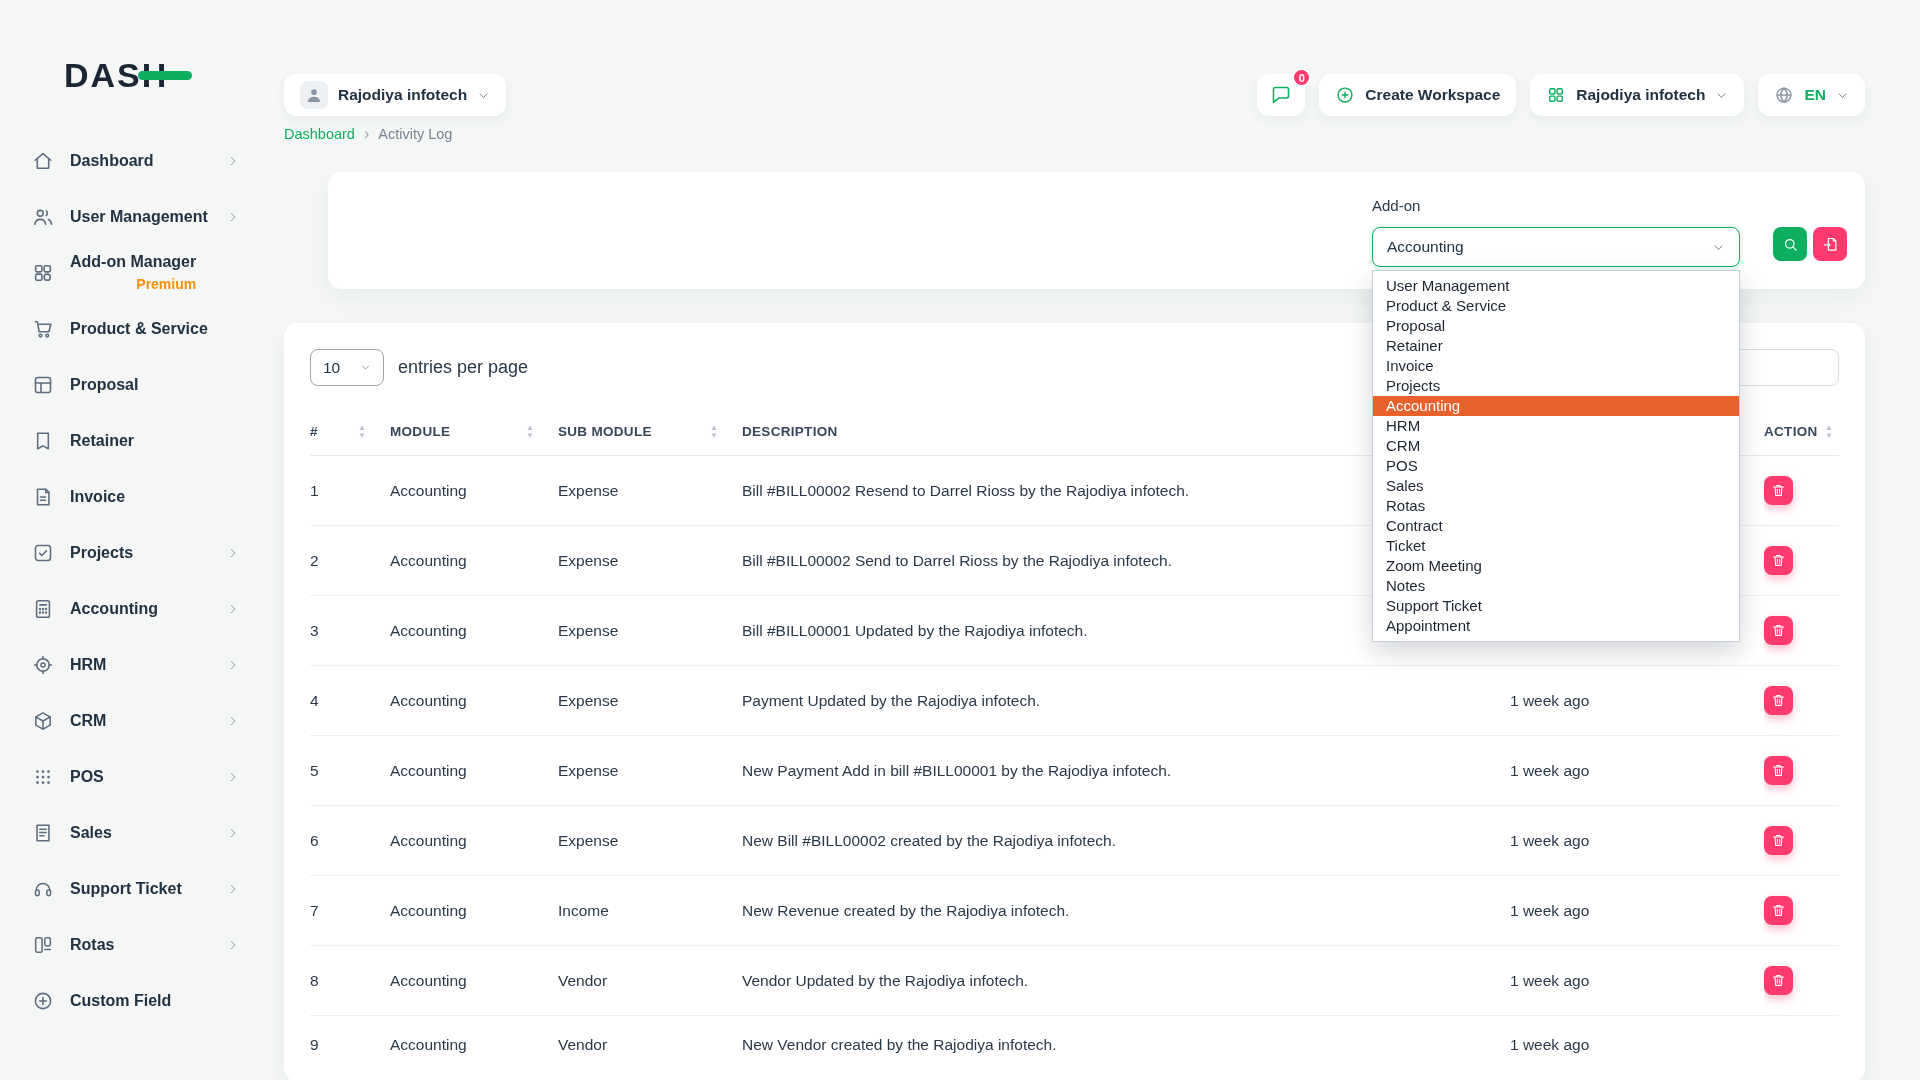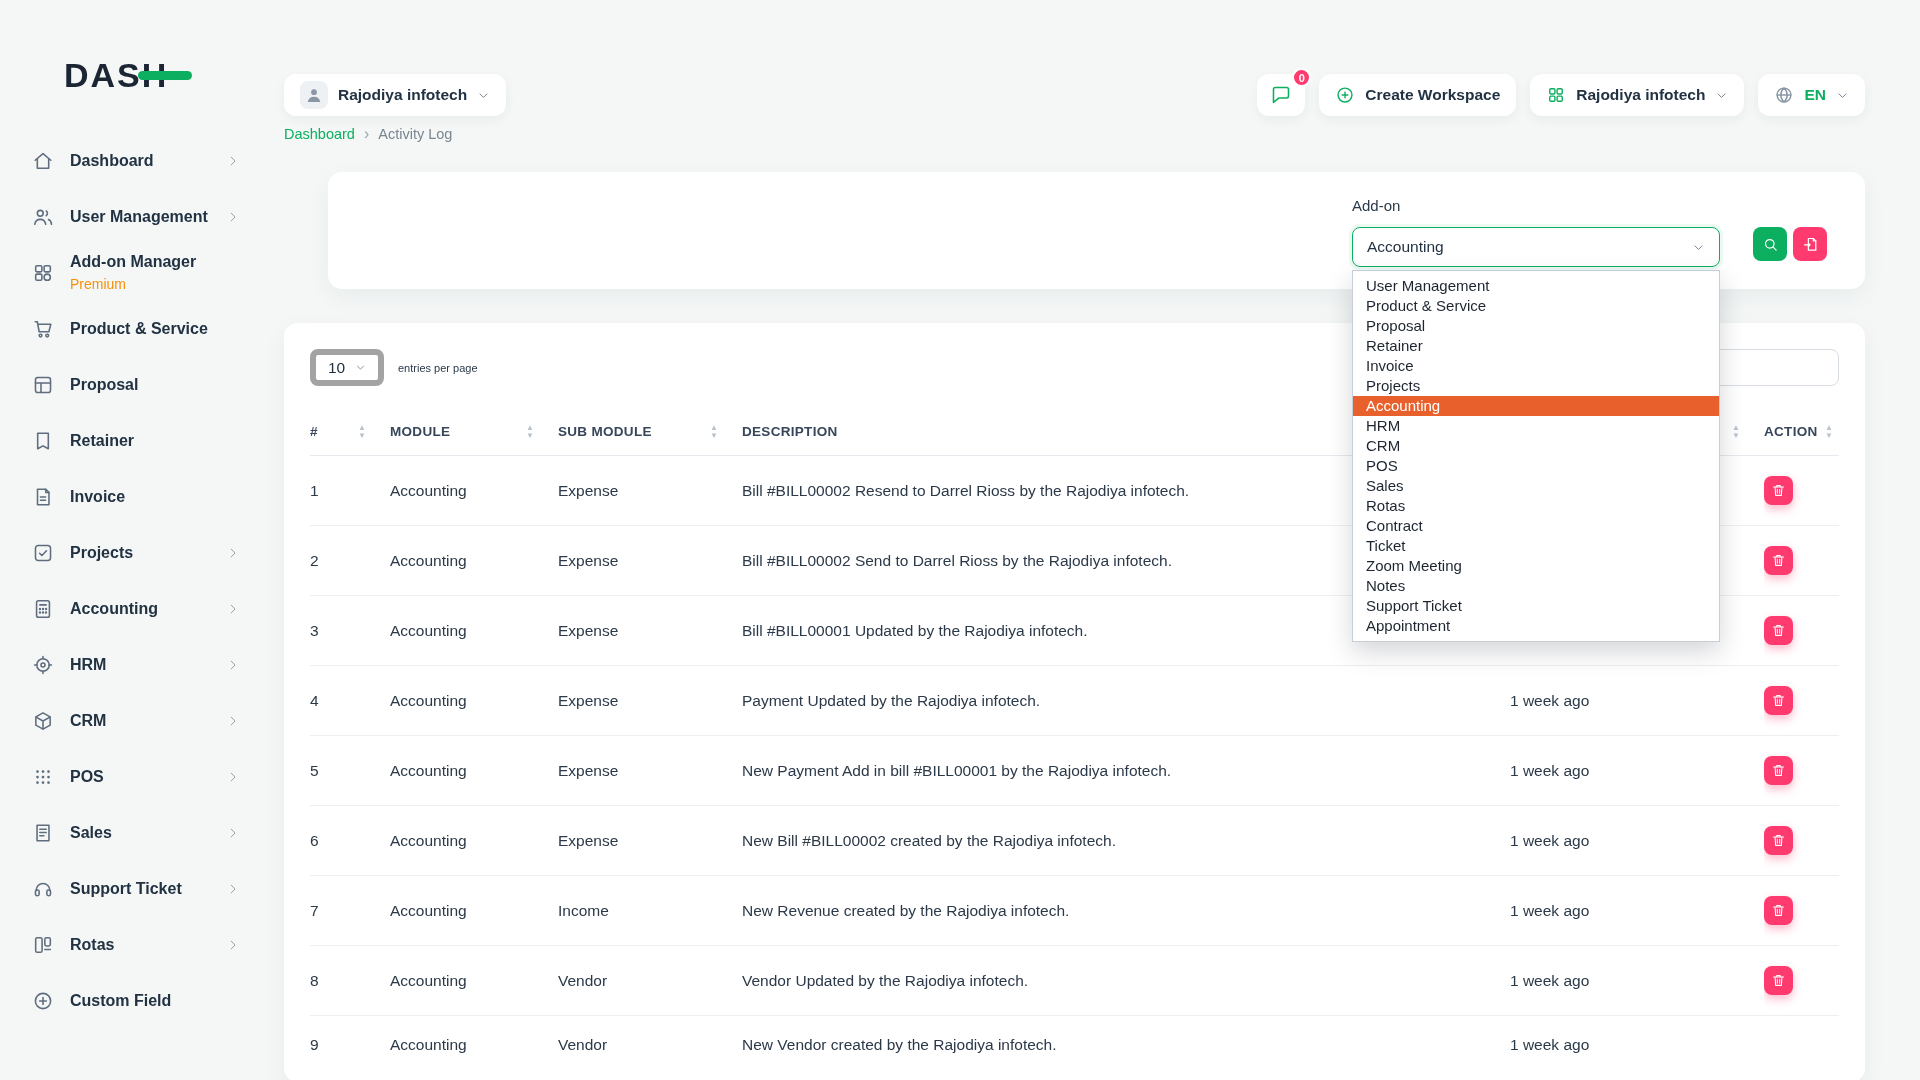--- a/index.html
+++ b/index.html
@@ -23,21 +23,21 @@
 
   
   .sidebar{position:absolute;left:0;top:0;bottom:0;width:262px;padding-top:56px;overflow:hidden;}
   .logo{margin-left:64px;position:relative;display:inline-block;cursor:pointer;}
   .logo-text{font-size:34px;font-weight:800;letter-spacing:2px;color:#1b2533;}
   .logo-dash{position:absolute;right:-24px;top:15px;width:54px;height:9px;border-radius:5px;background:var(--accent-green);}
   .menu{margin-top:38px;}
   .side-item{display:flex;align-items:center;min-height:56px;padding:6px 22px 6px 32px;gap:16px;cursor:pointer;}
   .side-icon{width:22px;height:22px;color:#5f6d7e;flex:none;}
   .side-label{font-size:16px;font-weight:600;color:#223243;line-height:20px;}
-  .side-sub{display:block;text-align:left;font-size:14px;font-weight:400;color:var(--premium-orange);margin-top:2px;}
+  .side-sub{display:block;text-align:right;font-size:14px;font-weight:700;color:var(--premium-orange);margin-top:2px;}
   .side-chev{width:14px;height:14px;margin-left:auto;color:#93a1ae;flex:none;}
 
   
   .main{position:absolute;left:262px;right:0;top:0;bottom:0;padding:0 55px 0 22px;}
 
   .topbar{display:flex;justify-content:space-between;align-items:center;margin-top:74px;}
   .pill{display:flex;align-items:center;gap:10px;background:#fff;border-radius:12px;height:42px;
         padding:0 16px;box-shadow:0 4px 12px rgba(25,45,65,.05);font-size:15.5px;font-weight:600;
         color:#223243;cursor:pointer;white-space:nowrap;}
   .avatar{width:28px;height:28px;border-radius:8px;background:#eef1f4;color:#8b97a5;padding:4px;flex:none;}
@@ -54,45 +54,45 @@
 
   .page-title{margin-top:20px;font-size:23px;font-weight:700;color:#16212e;}
   .breadcrumb{margin-top:10px;display:flex;align-items:center;gap:9px;font-size:14.5px;}
   .bc-link{color:var(--accent-green);text-decoration:none;font-weight:500;cursor:pointer;}
   .bc-sep{color:#9aa6b2;font-size:16px;line-height:1;}
   .bc-cur{color:var(--muted);}
 
   .card{background:#fff;border-radius:14px;box-shadow:0 8px 24px rgba(25,45,65,.05);}
 
   
-  .filter-card{margin-top:30px;padding:22px 38px;position:relative;z-index:30;margin-left:44px;}
+  .filter-card{margin-top:30px;padding:22px 18px;position:relative;z-index:30;margin-left:44px;}
   .filter-right{display:flex;justify-content:flex-end;align-items:flex-start;gap:6px;}
   .addon-block{position:relative;margin-right:27px;}
   .addon-label{font-size:15px;color:#2a3a4a;margin-bottom:9px;line-height:24px;}
   .select{display:flex;align-items:center;justify-content:space-between;background:#fff;
-          border:6px solid #a3a3a3;border-radius:8px;cursor:pointer;}
+          border:1px solid #a3a3a3;border-radius:8px;cursor:pointer;}
   .addon-select{width:368px;height:40px;padding:0 14px;border:1.6px solid var(--accent-green);
                 font-size:15.5px;color:#223243;box-shadow:0 0 0 3px rgba(12,175,96,.08);}
   .sq-btn{width:34px;height:34px;margin-top:33px;border:none;border-radius:8px;display:flex;
           align-items:center;justify-content:center;cursor:pointer;color:#fff;flex:none;}
   .sq-btn .icon{width:17px;height:17px;}
   .btn-green{background:var(--accent-green);}
   .btn-pink{background:var(--danger-pink);}
 
   .dropdown{position:absolute;top:76px;left:0;width:368px;background:#fff;border:1px solid #c8ced5;
             box-shadow:0 10px 24px rgba(20,30,45,.18);padding:5px 0;z-index:40;}
   .dd-option{font-size:15px;line-height:20px;padding:0 13px;color:#1d2530;cursor:pointer;white-space:nowrap;}
   .dd-option.active{background:var(--dropdown-highlight);color:#fff;}
 
   
   .table-card{margin-top:34px;padding:26px 26px 8px;position:relative;z-index:1;min-height:700px;}
   .table-top{display:flex;align-items:center;position:relative;}
   .entries-select{width:74px;height:37px;padding:0 12px;font-size:15.5px;color:#223243;}
   .entries-select .chev-down{width:11px;height:11px;}
-  .entries-label{margin-left:14px;font-size:11px;color:#2a3a4a;}
+  .entries-label{margin-left:14px;font-size:18px;color:#2a3a4a;}
   .search-input{position:absolute;right:0;top:0;width:340px;height:37px;border:1px solid #d7dde3;
                 border-radius:8px;padding:0 12px;font-size:15px;color:#223243;background:#fff;outline:none;}
 
   .data-table{width:100%;border-collapse:collapse;margin-top:30px;table-layout:fixed;}
   .data-table th{padding:8px 0 16px;text-align:left;border-bottom:1px solid var(--line);}
   .th-inner{display:flex;align-items:center;justify-content:space-between;padding-right:24px;}
   th:last-child .th-inner{padding-right:6px;}
   .th-label{font-size:13.5px;font-weight:700;color:#37465a;letter-spacing:.3px;text-transform:uppercase;}
   .sort-icon{display:flex;flex-direction:column;gap:1px;color:#b9c3cd;font-size:8px;line-height:7px;cursor:pointer;}
   .data-table td{padding:20px 8px 20px 0;font-size:15.5px;color:#2b3948;white-space:nowrap;

